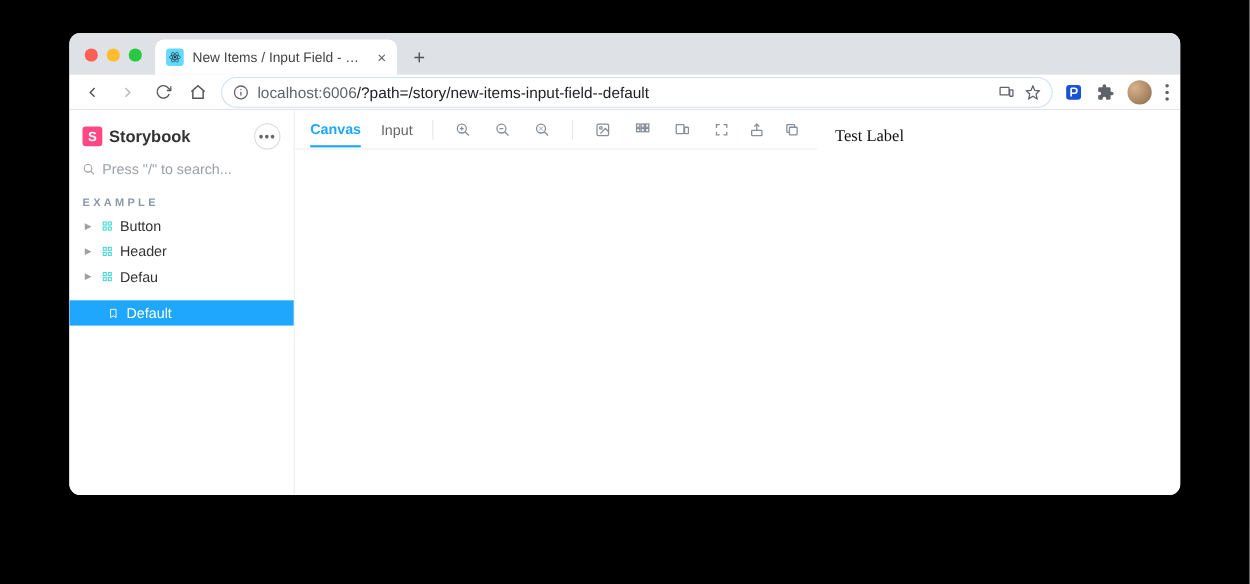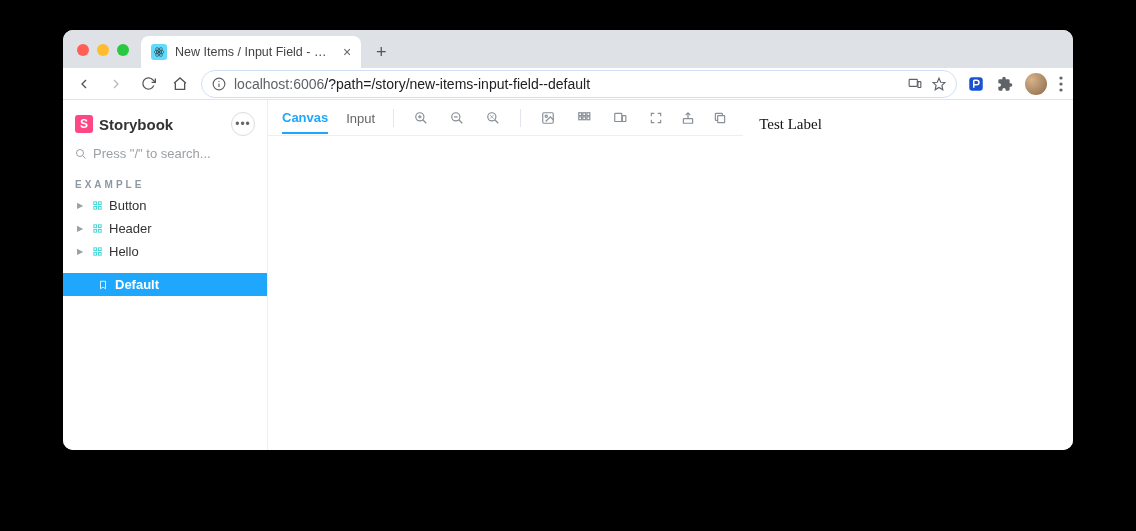--- a/index.html
+++ b/index.html
@@ -35,21 +35,21 @@
     .menu-btn { width:24px; height:24px; border:1px solid #d9dce0; border-radius:50%; display:flex; align-items:center; justify-content:center; color:#666; cursor:pointer; font-size:12px; letter-spacing:1px; }
     .search { margin:0 12px 10px 12px; display:flex; align-items:center; gap:6px; color:#9aa0a6; font-size:13px; }
     .search-icon { color:#9aa0a6; }
     .section-title { padding: 8px 12px 4px 12px; font-size:10px; font-weight:700; color:#8d98a5; letter-spacing:3px; }
     .nav-item { display:flex; align-items:center; gap:6px; padding:4px 12px 4px 14px; font-size:13px; color:#333; cursor:pointer; }
     .nav-item .caret { width:8px; font-size:8px; color:#9aa0a6; }
     .nav-item .ico { width:12px; height:12px; display:flex; align-items:center; justify-content:center; }
     .ico-doc { color:#e7b041; }
     .ico-comp { color:#37d5d3; }
     .ico-book { color:#37d5d3; }
-    .nav-sub { padding-left: 34px; font-weight: bold; }
+    .nav-sub { padding-left: 34px; }
     .nav-item.active-parent { color:#1ea7fd; background:transparent; }
     .nav-item.active-parent .caret, .nav-item.active-parent .ico-comp { color:#1ea7fd; }
     .nav-item.active { background:#1ea7fd; color:#fff; }
     .nav-item.active .ico-book svg { stroke:#fff; fill:none; }
     .section-gap { height:10px; }
     
     .main { flex:1; display:flex; flex-direction:row; min-width:0; }
     .toolbar { height:36px; border-bottom:1px solid #eceef1; display:flex; align-items:center; padding:0 14px; gap:18px; font-size:13px; }
     .tab-pill { color:#666; padding-bottom:7px; padding-top:9px; cursor:pointer; }
     .tab-pill.sel { color:#1ea7fd; font-weight:600; border-bottom:2px solid #1ea7fd; }
@@ -210,21 +210,21 @@
       <div class="nav-item">
         <span class="caret">▶</span>
         <span class="ico ico-comp">
             <svg width="11" height="11" viewBox="0 0 24 24" fill="none" stroke="currentColor" stroke-width="2">
               <rect x="4" y="4" width="6" height="6"></rect>
               <rect x="14" y="4" width="6" height="6"></rect>
               <rect x="4" y="14" width="6" height="6"></rect>
               <rect x="14" y="14" width="6" height="6"></rect>
             </svg>
           </span>
-        <span>Hello</span>
+        <span>Defau</span>
       </div>
 
       <div class="section-gap"></div>
 
       <div class="nav-item nav-sub active">
         <span class="ico ico-book">
             <svg width="10" height="12" viewBox="0 0 24 24" fill="none" stroke="#fff" stroke-width="2">
               <path d="M6 3h12v18l-6-4-6 4z"></path>
             </svg>
           </span>

